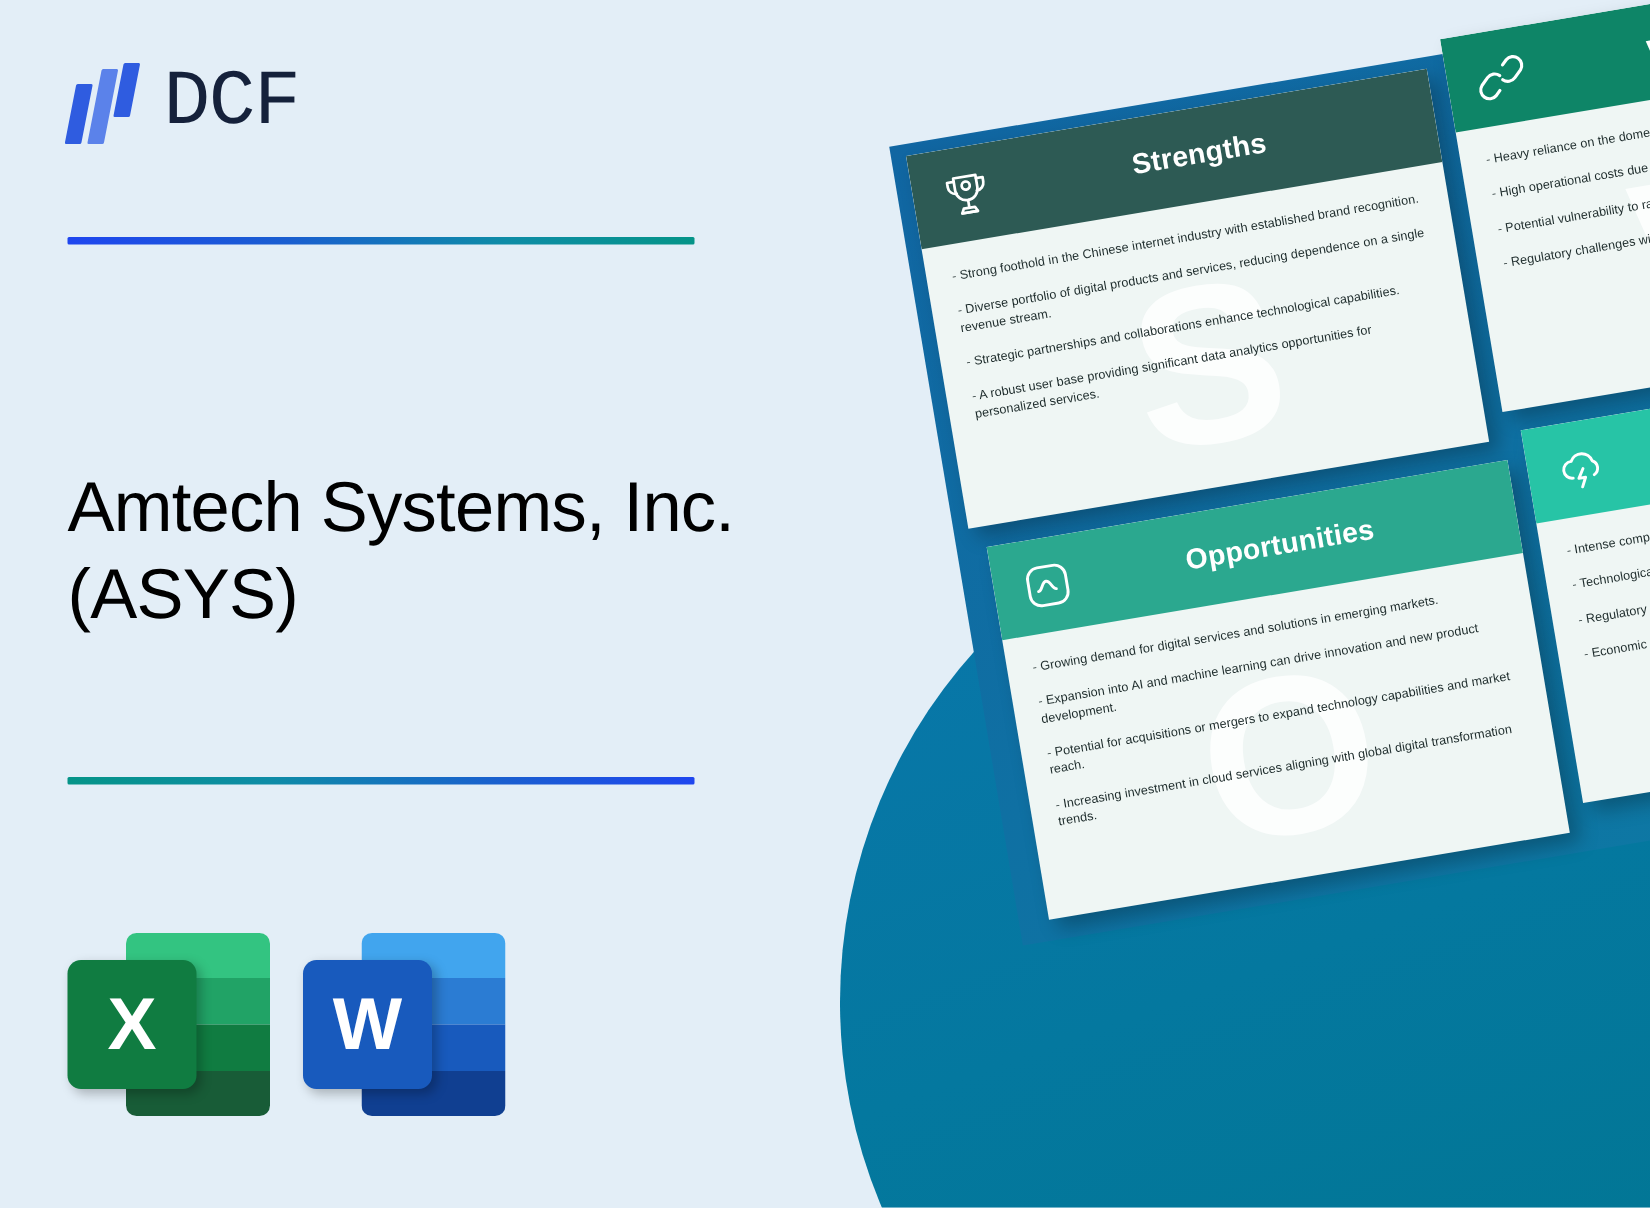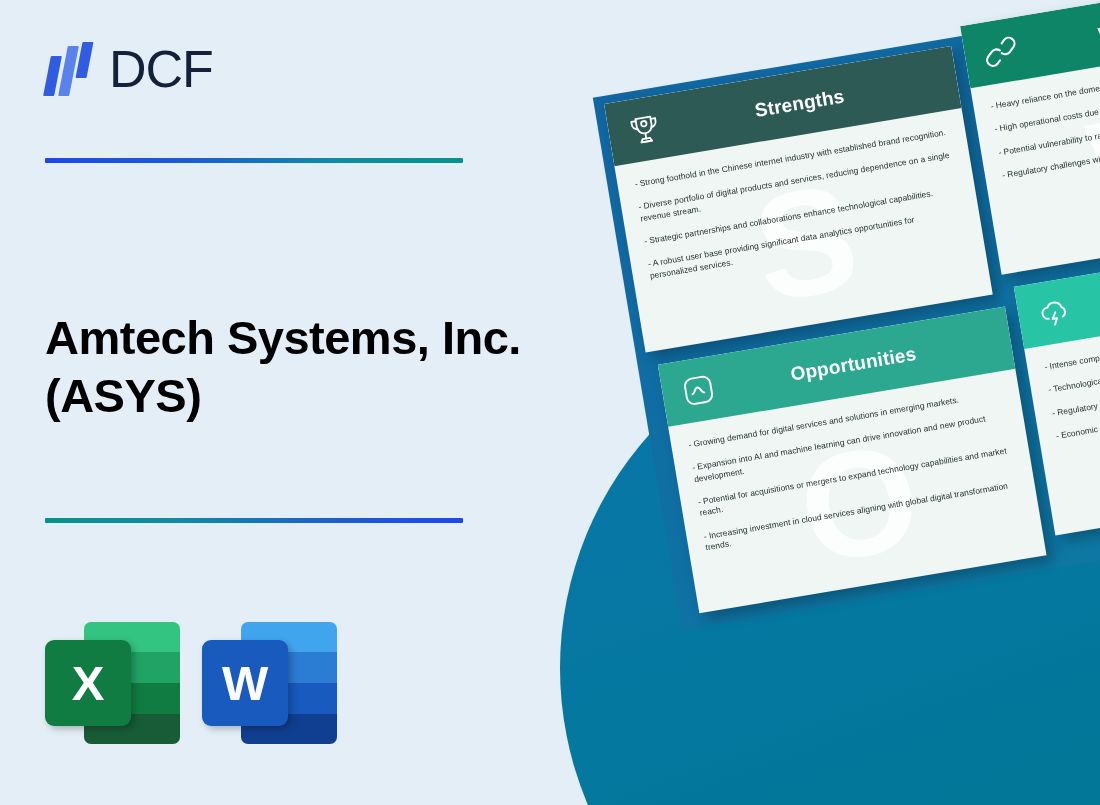--- a/index.html
+++ b/index.html
@@ -16,30 +16,30 @@
   #left{position:absolute;left:0;top:0;width:560px;height:805px;z-index:6;}
 
   #logo{position:absolute;left:45px;top:42px;display:flex;align-items:center;gap:14px;}
   #logo .mark{position:relative;width:50px;height:54px;}
   #logo .mark i{position:absolute;display:block;border-radius:1px;transform:skewX(-11deg);}
   #logo .mark i.b1{left:2px;top:14px;width:11px;height:40px;background:#2f5ce0;}
   #logo .mark i.b2{left:18px;top:4px;width:11px;height:50px;background:#5b82ea;}
   #logo .mark i.b3{left:34px;top:0px;width:11px;height:36px;background:#2f5ce0;}
   #logo .wordmark{
     font-size:52px;font-weight:400;letter-spacing:-1px;
-    color:#15213b;line-height:1;
+    color:#15213b;line-height:1;font-family:Liberation Mono, monospace;
   }
 
   .divider{position:absolute;left:45px;width:418px;height:5px;border-radius:1px;}
   #divider-top{top:158px;background:linear-gradient(90deg,#1f46ef 0%,#1a5ed0 35%,#0e8ca6 70%,#059488 100%);}
   #divider-bottom{top:518px;background:linear-gradient(90deg,#059488 0%,#0e8ca6 32%,#1a5ed0 70%,#1f46ef 100%);}
 
   #page-title{
     position:absolute;left:45px;top:278px;width:500px;
-    font-size:47px;font-weight:bold;line-height:1.22;color:#000;
+    font-size:47px;font-weight:normal;line-height:1.22;color:#000;
     letter-spacing:-0.5px;
   }
 
   #filetypes{position:absolute;left:45px;top:622px;display:flex;gap:22px;}
   .ficon{position:relative;width:135px;height:122px;}
   .ficon .sheet{position:absolute;right:0;top:0;width:96px;height:122px;border-radius:7px;overflow:hidden;}
   .ficon .sheet span{display:block;width:100%;}
   .ficon .badge{
     position:absolute;left:0;top:18px;width:86px;height:86px;border-radius:9px;
     display:flex;align-items:center;justify-content:center;

